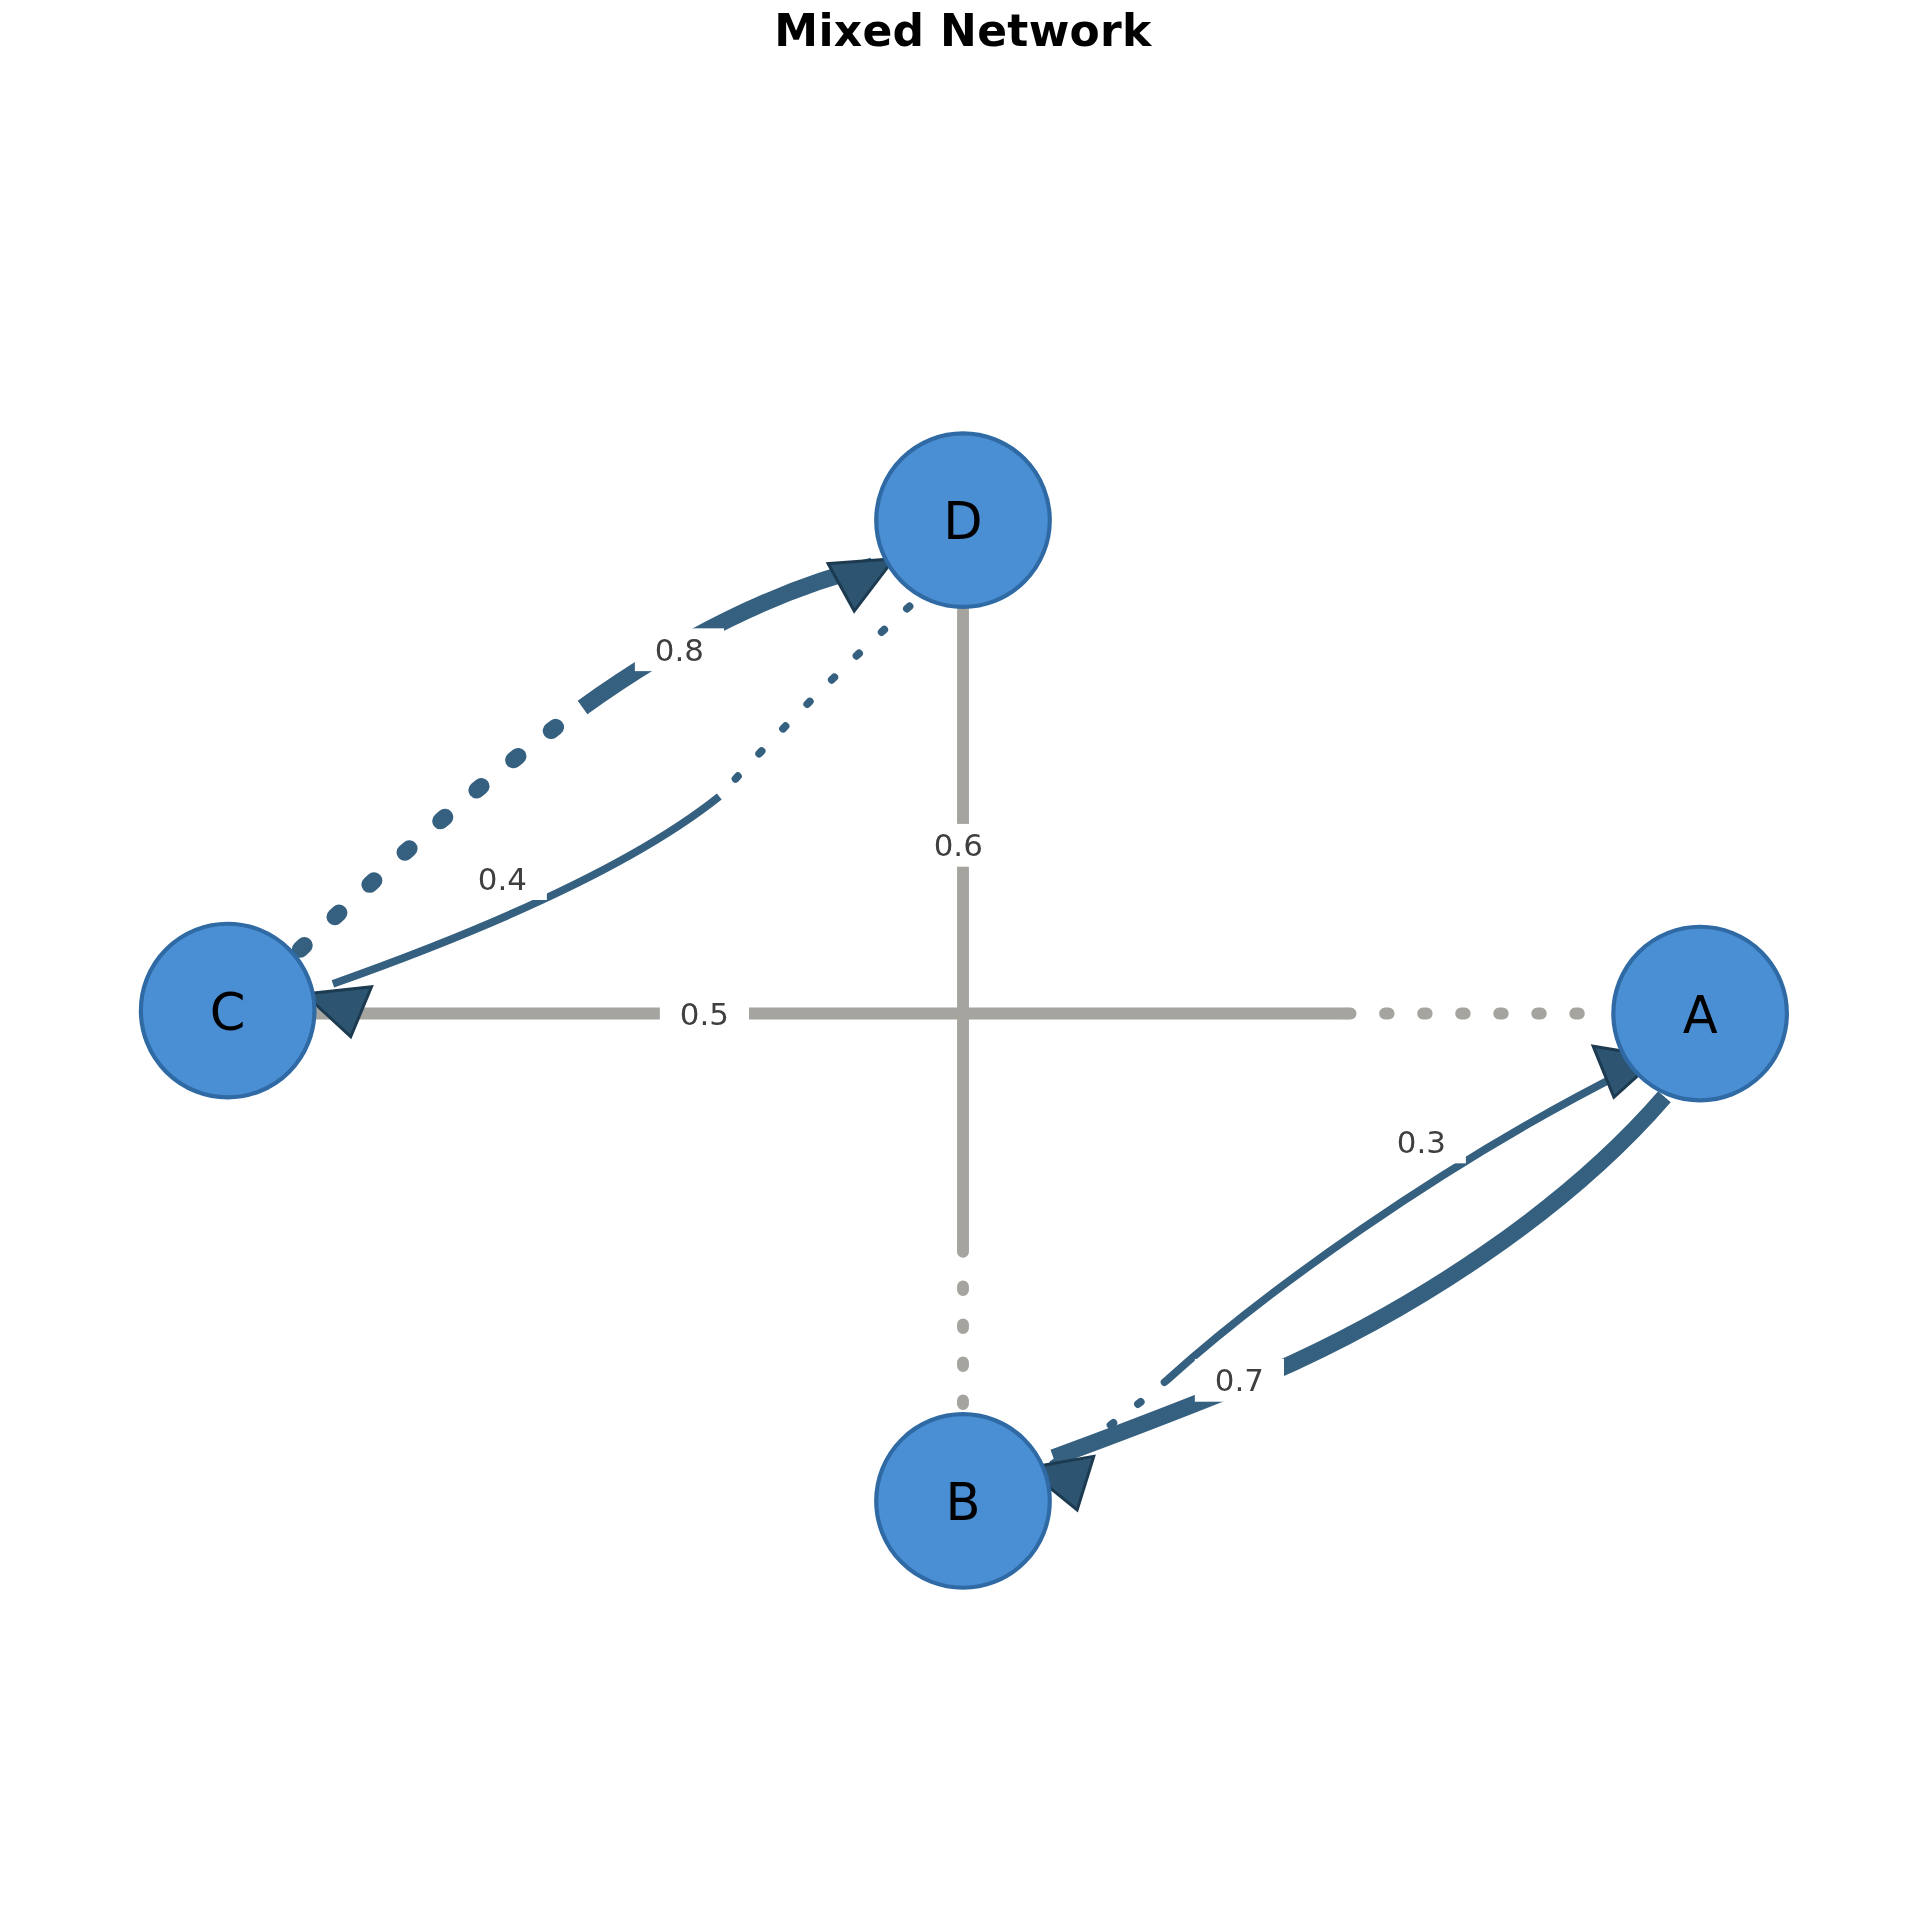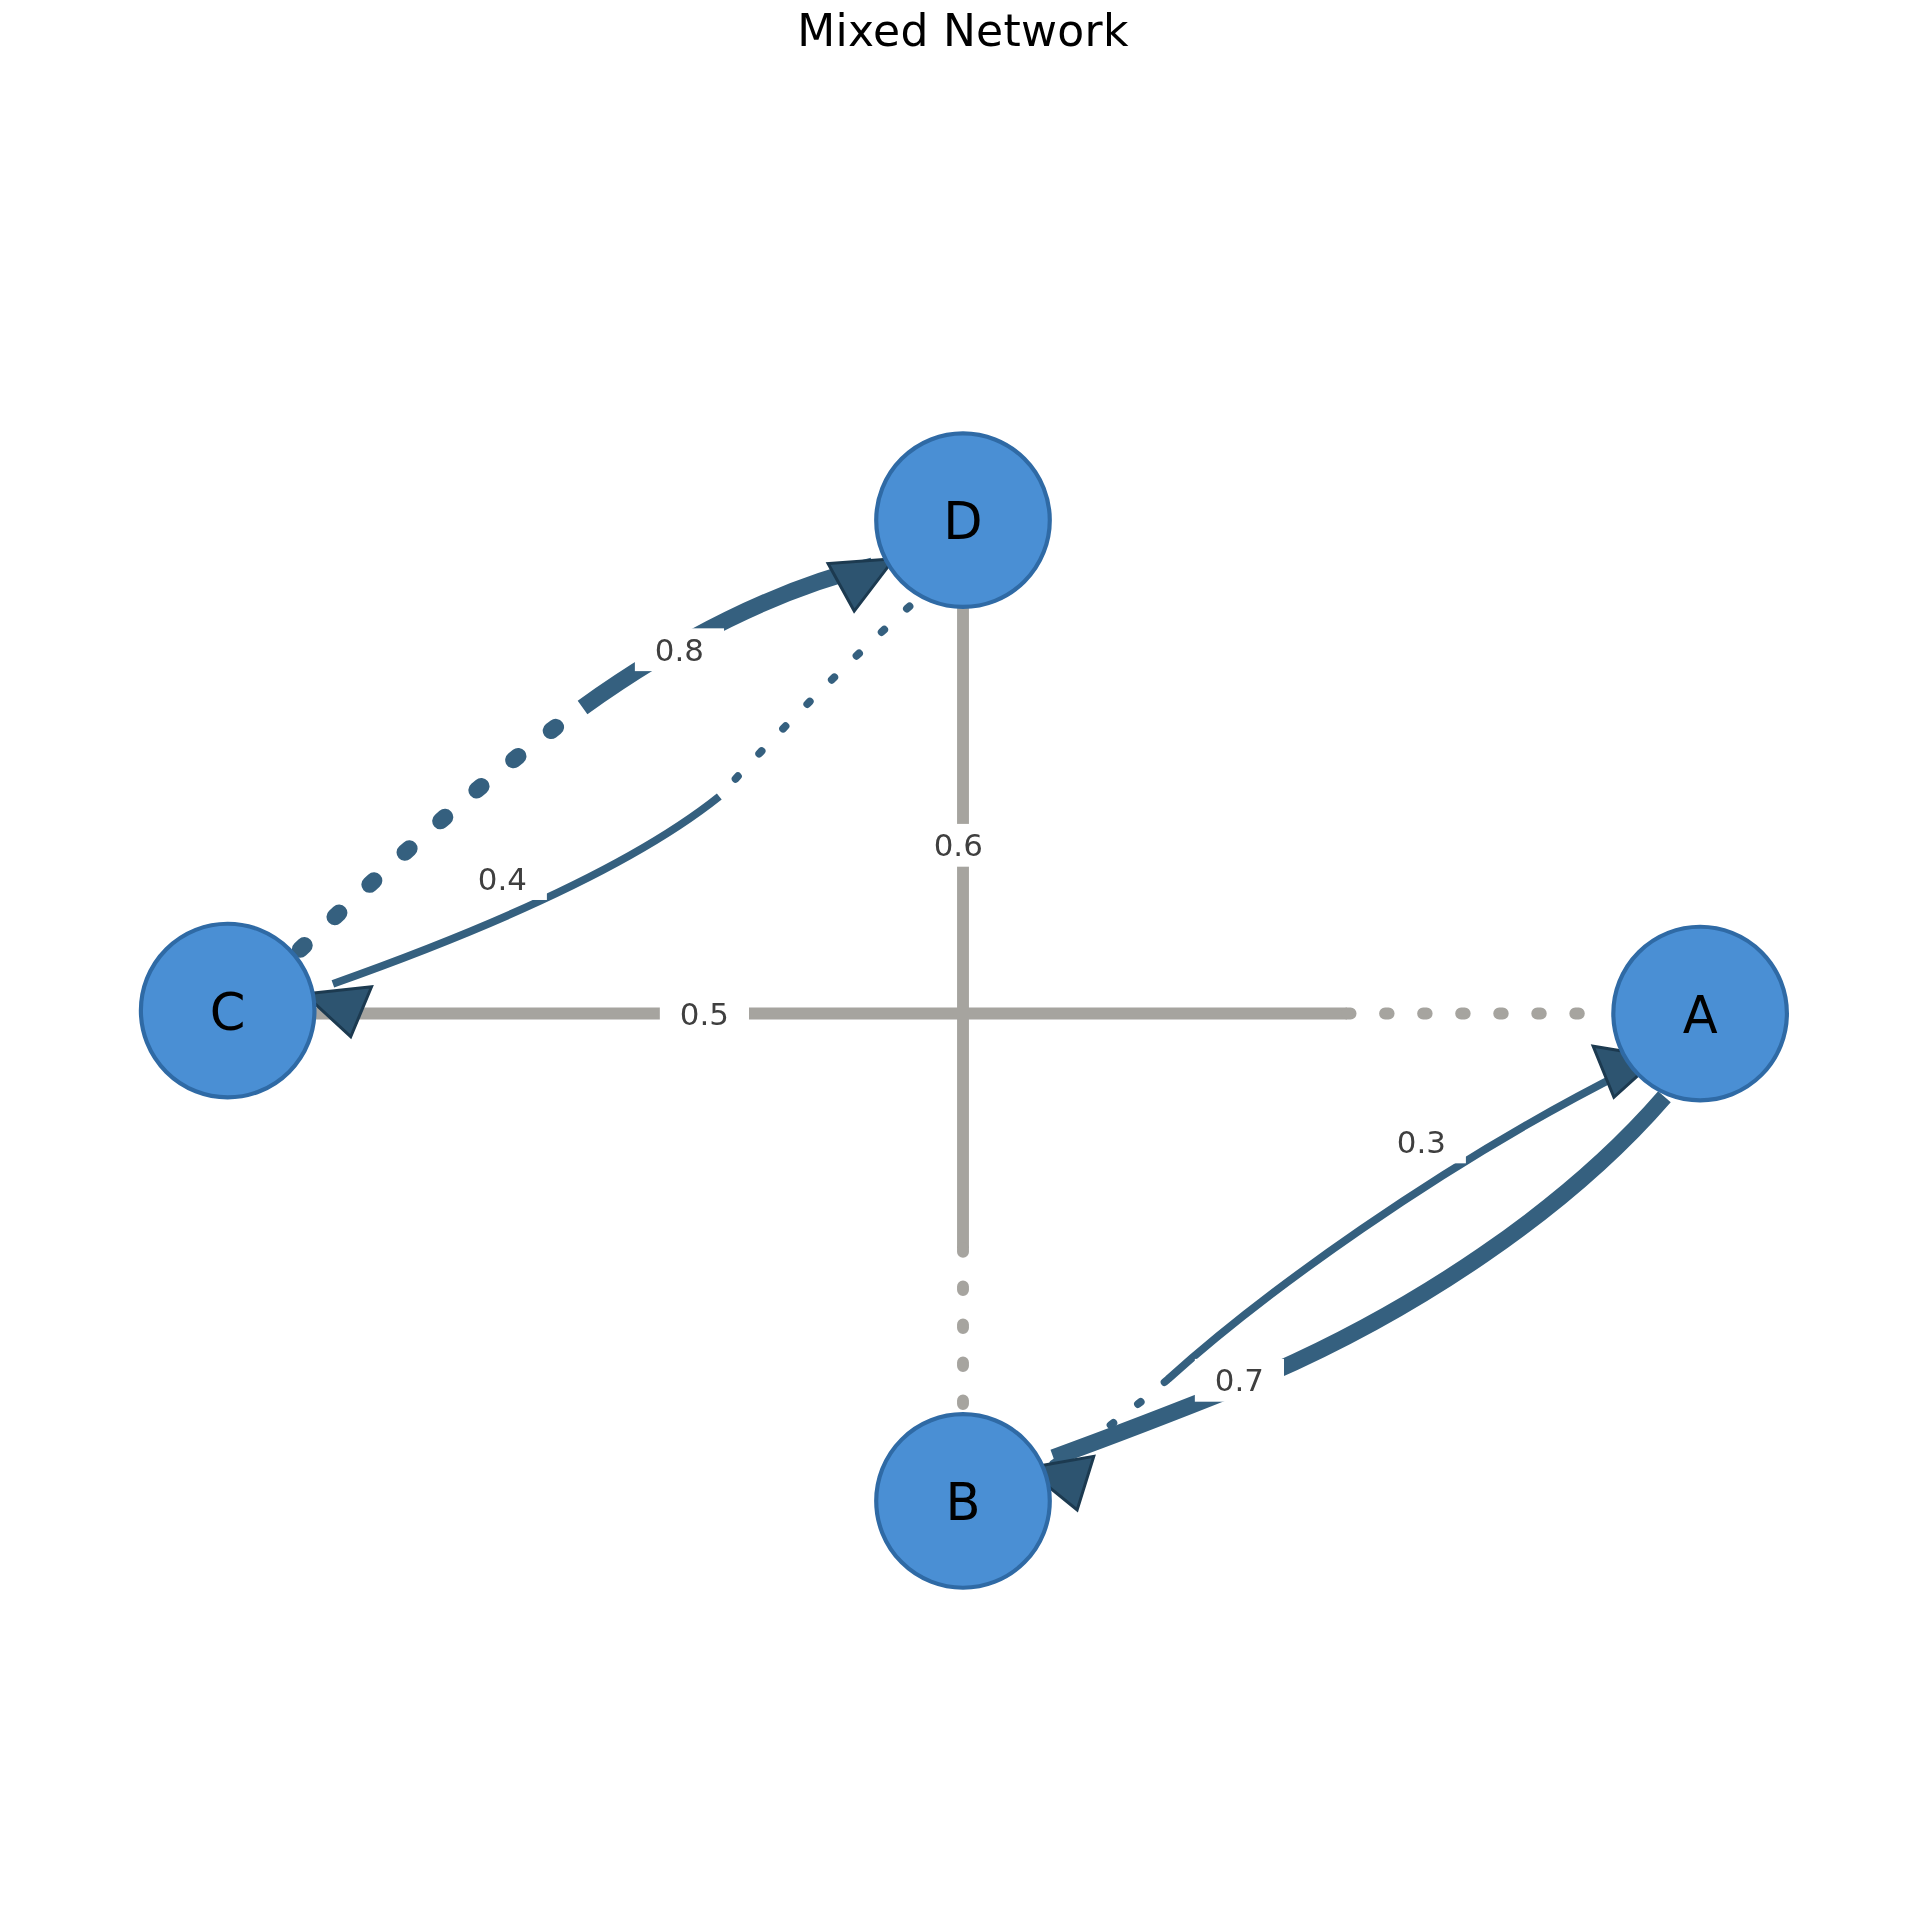--- a/index.html
+++ b/index.html
@@ -15,21 +15,21 @@
     overflow: hidden;
     font-family: "DejaVu Sans", sans-serif;
   }
   #title {
     position: absolute;
     top: 4.8px;
     left: 0;
     width: 1926px;
     text-align: center;
     font-family: "DejaVu Sans", sans-serif;
-    font-weight: normal;
+    font-weight: bold;
     font-size: 44px;
     color: #000000;
     letter-spacing: 0.3px;
   }
   svg#graph {
     position: absolute;
     top: 0;
     left: 0;
     width: 1926px;
     height: 1926px;

